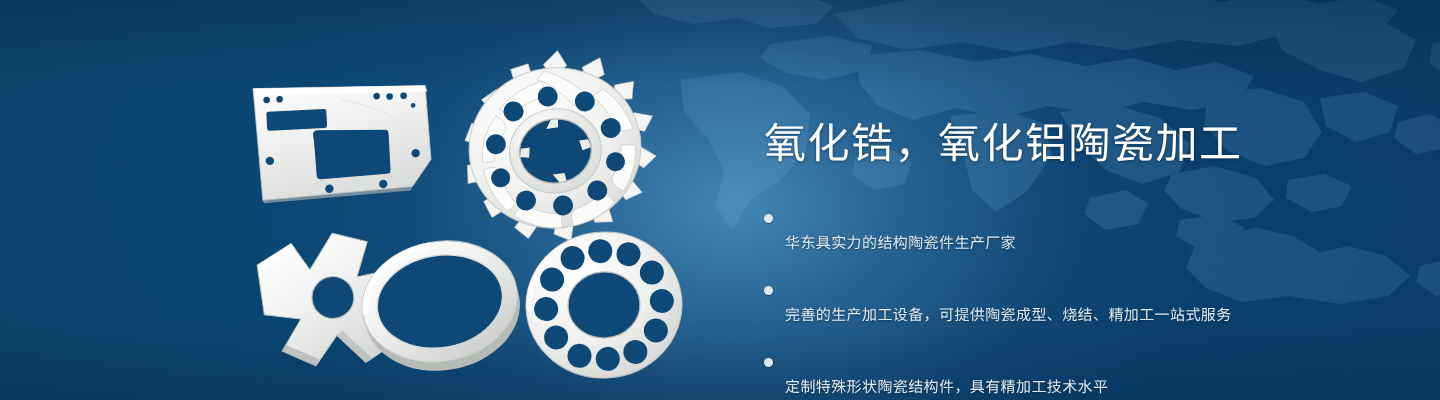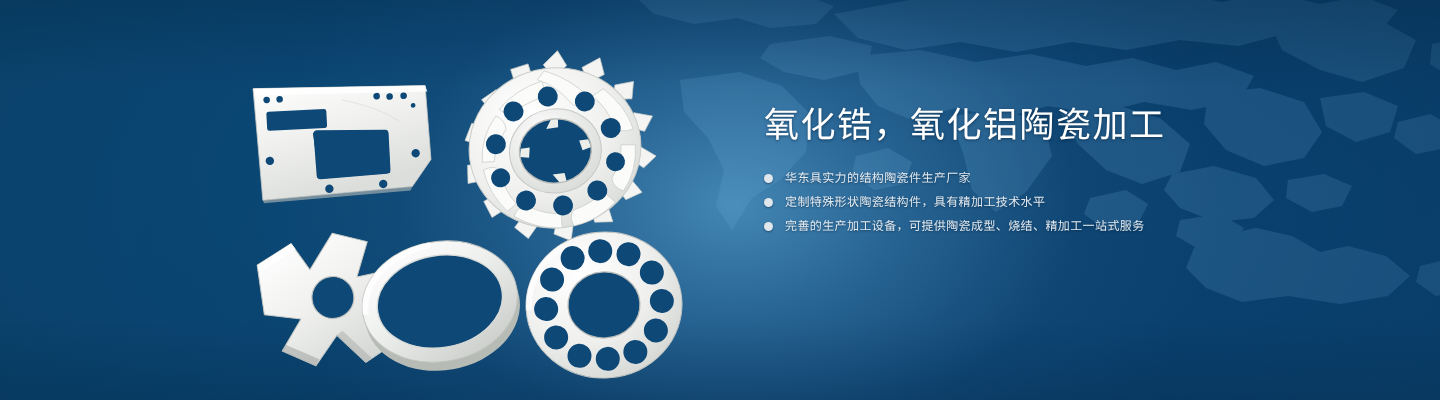--- a/index.html
+++ b/index.html
@@ -72,52 +72,52 @@
 
   
   .copy {
     position: absolute;
     left: 764px;
     top: 108px;
     width: 620px;
   }
   .headline {
     color: #ffffff;
-    font-size: 35px;
+    font-size: 42px;
     line-height: 40px;
     font-weight: normal;
     letter-spacing: 1.5px;
-    margin: 0 0 22px 0;
+    margin: 16px 0 22px 0;
     text-shadow: 0 1px 3px rgba(2,26,48,0.55);
     white-space: nowrap;
-    font-family: Liberation Mono, monospace;
   }
   .bullets { list-style: none; margin: 0; padding: 0; }
   .bullet {
     display: flex;
     align-items: center;
     margin-bottom: 7px;
     white-space: nowrap;
   }
   .bullet:last-child { margin-bottom: 0; }
   .dot {
     flex: 0 0 auto;
     width: 9px;
     height: 9px;
     border-radius: 50%;
     background: #dfe7ec;
     margin-right: 12px;
     box-shadow: 0 1px 2px rgba(2,26,48,0.45);
   }
   .bullet-text {
     color: #e2eaf0;
-    font-size: 12px;
+    font-size: 15px;
     line-height: 17px;
     letter-spacing: 0.4px;
     text-shadow: 0 1px 2px rgba(2,26,48,0.5);
+    margin-top: 48px;
   }
 </style>
 </head>
 <body>
 
 <div class="banner">
 
   <div class="bg-base"></div>
 
   <div class="bg-map">
@@ -345,22 +345,22 @@
   <div class="copy">
     <h1 class="headline">氧化锆，氧化铝陶瓷加工</h1>
 
     <ul class="bullets">
       <li class="bullet">
         <span class="dot"></span>
         <span class="bullet-text">华东具实力的结构陶瓷件生产厂家</span>
       </li>
       <li class="bullet">
         <span class="dot"></span>
-        <span class="bullet-text">定制特殊形状陶瓷结构件，具有精加工技术水平</span>
+        <span class="bullet-text">完善的生产加工设备，可提供陶瓷成型、烧结、精加工一站式服务</span>
       </li>
       <li class="bullet">
         <span class="dot"></span>
-        <span class="bullet-text">完善的生产加工设备，可提供陶瓷成型、烧结、精加工一站式服务</span>
+        <span class="bullet-text">定制特殊形状陶瓷结构件，具有精加工技术水平</span>
       </li>
     </ul>
   </div>
 
 </div>
 
 </body></html>

